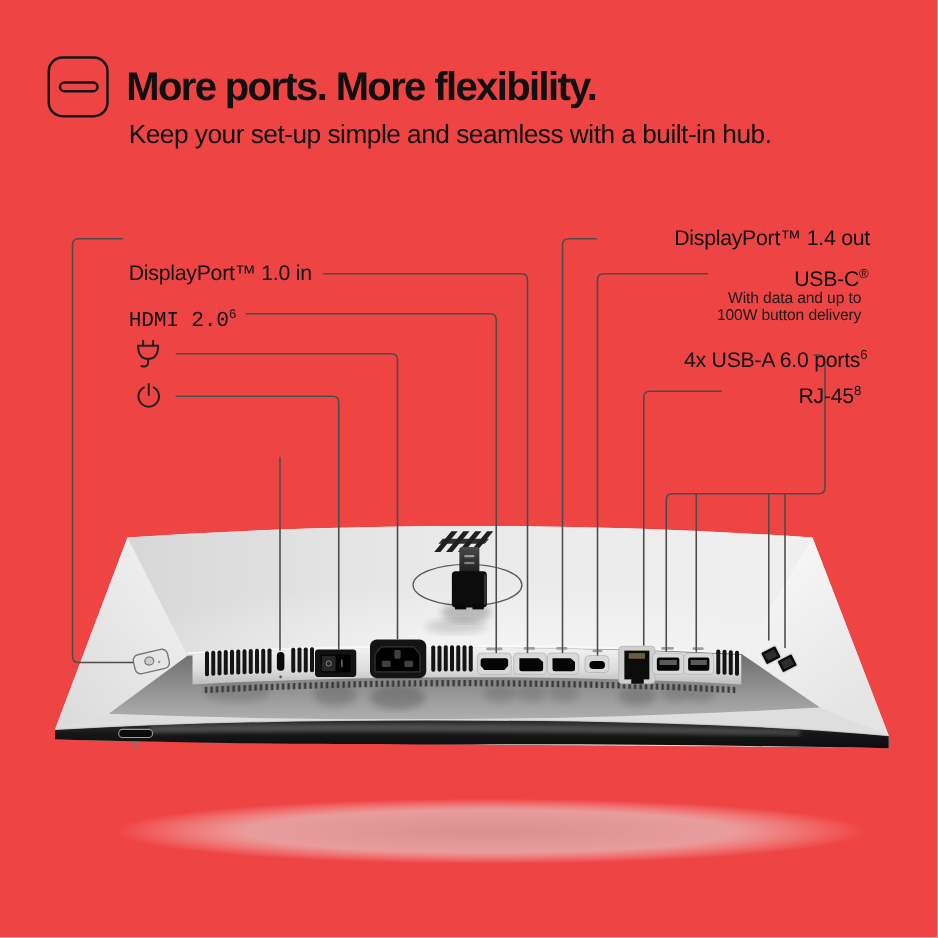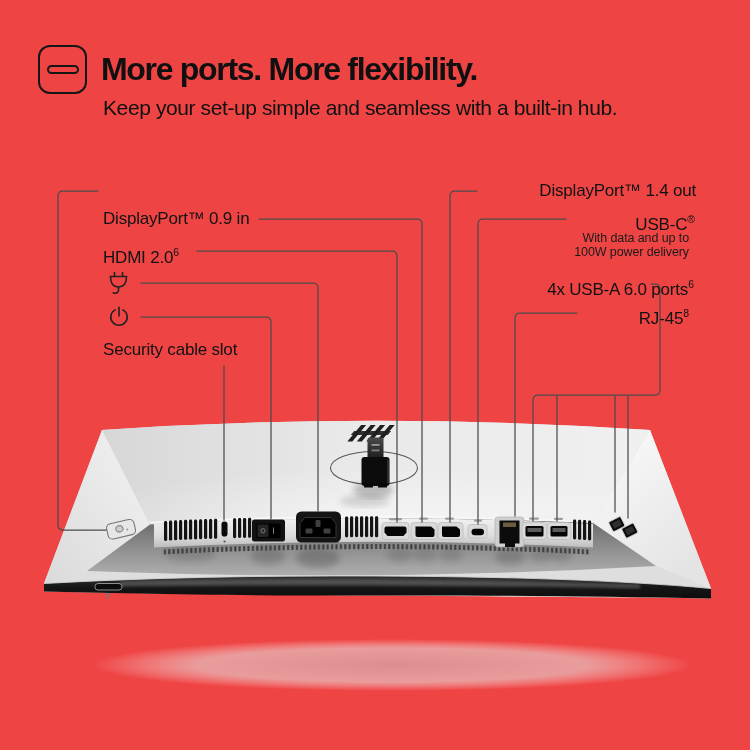--- a/index.html
+++ b/index.html
@@ -296,54 +296,51 @@
     </g>
   </svg>
 
   <div class="hdr-icon">
     <div class="pill"></div>
   </div>
   <div class="title">More ports. More flexibility.</div>
   <div class="subtitle">Keep your set-up simple and seamless with a built-in hub.</div>
 
   <div class="lbl" style="left:103px;top:210px;">
-    <span>DisplayPort™ 0.9 in</span>
-  </div>
-  <div class="lbl" style="left:103px;top:243px;">
+    <span>DisplayPort™ 1.0 in</span>
+  </div>
+  <div class="lbl" style="left:103px;top:243px;font-family:Liberation Mono, monospace;">
     <span>HDMI 2.0</span><sup>6</sup>
   </div>
 
   <svg class="glyph" style="left:105px;top:270px;" width="27" height="27" viewBox="0 0 27 27">
     <g fill="none" stroke="#222" stroke-width="1.6" stroke-linecap="round">
       <path d="M9.5,2.5 V6.5 M17.5,2.5 V6.5"></path>
       <path d="M5.5,6.5 H21.5 C21.5,13.5 18.5,17 13.5,17 C8.5,17 5.5,13.5 5.5,6.5 Z"></path>
       <path d="M13.5,17 V20 C13.5,23 10.5,23.8 8.2,22.8"></path>
     </g>
   </svg>
 
   <svg class="glyph" style="left:107px;top:305px;" width="24" height="24" viewBox="0 0 24 24">
     <g fill="none" stroke="#222" stroke-width="1.6" stroke-linecap="round">
       <path d="M8.1,4.9 A8.2,8.2 0 1 0 15.9,4.9"></path>
       <path d="M12,2.2 V11"></path>
     </g>
   </svg>
 
-  <div class="lbl" style="left:103px;top:341px;">
-    <span>Security cable slot</span>
-  </div>
 
   <div class="lbl right" style="right:102px;top:182px;">
     <span>DisplayPort™ 1.4 out</span>
   </div>
   <div class="lbl right" style="right:103px;top:210px;">
     <span>USB-C</span><sup>®</sup>
   </div>
   <div class="sublbl" style="right:109px;top:232px;">
     <div>With data and up to</div>
-    <div>100W power delivery</div>
+    <div>100W button delivery</div>
   </div>
   <div class="lbl right" style="right:104px;top:275px;">
     <span>4x USB-A 6.0 ports</span><sup>6</sup>
   </div>
   <div class="lbl right" style="right:109px;top:304px;">
     <span>RJ-45</span><sup>8</sup>
   </div>
 
 </div>
 

